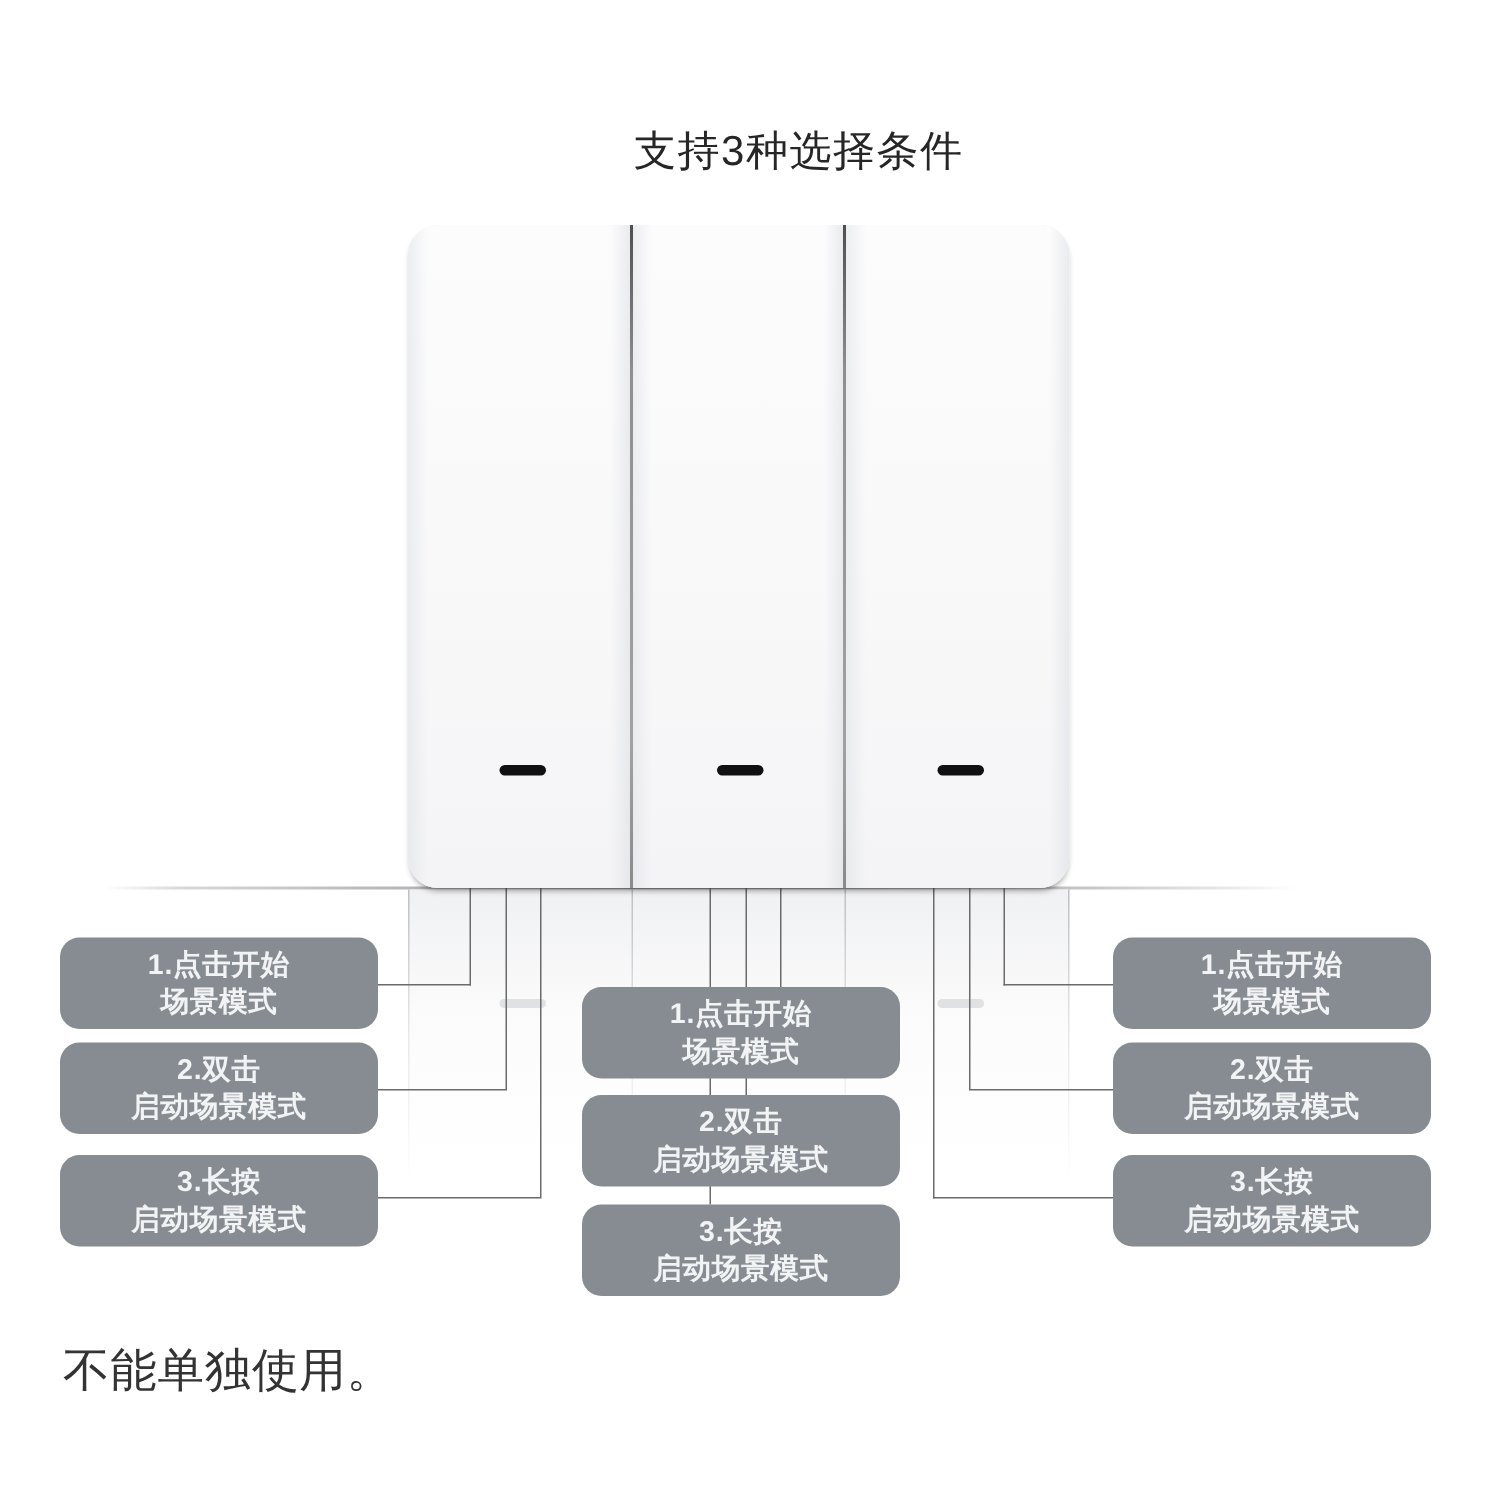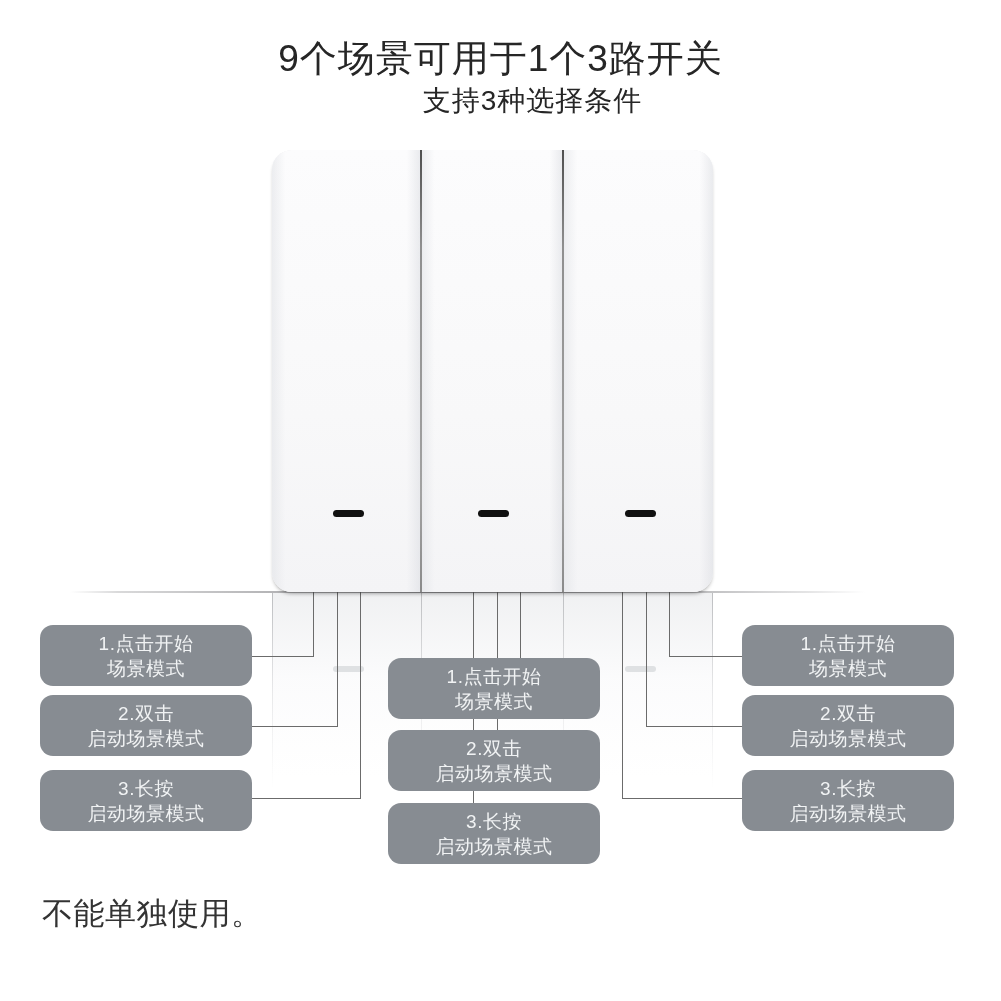--- a/index.html
+++ b/index.html
@@ -47,33 +47,32 @@
 
   
   .cline { position:absolute; background:var(--connector,#6b6b6b); }
   .v { width:1px; }
   .h { height:1px; }
 
   
   .callout { position:absolute; width:212px; height:61px; border-radius:13px;
              background:var(--callout-bg,#878c92); color:var(--callout-text,#f1f3f4);
              display:flex; flex-direction:column; justify-content:center; align-items:center;
-             text-align:center; font-size:19px; line-height:25px; font-weight:400;
+             text-align:center; font-size:19px; line-height:25px; font-weight:700;
              letter-spacing:0.5px; }
 
   
   .note { position:absolute; left:42px; top:893px; font-size:31px; line-height:42px;
           color:var(--note-text,#333333); font-weight:300; letter-spacing:0.5px; }
 </style>
 </head>
 <body>
 
 <div class="canvas">
 
-  <div class="title t1">9个场景可用于1个3路开关</div>
   <div class="title t2">支持3种选择条件</div>
 
   <div class="surface-line"></div>
   <div class="reflection">
     <div class="r-line" style="left:0"></div>
     <div class="r-line" style="left:149px"></div>
     <div class="r-line" style="left:291px"></div>
     <div class="r-line" style="left:440px"></div>
     <div class="r-dash" style="left:61px"></div>
     <div class="r-dash" style="left:206px"></div>

